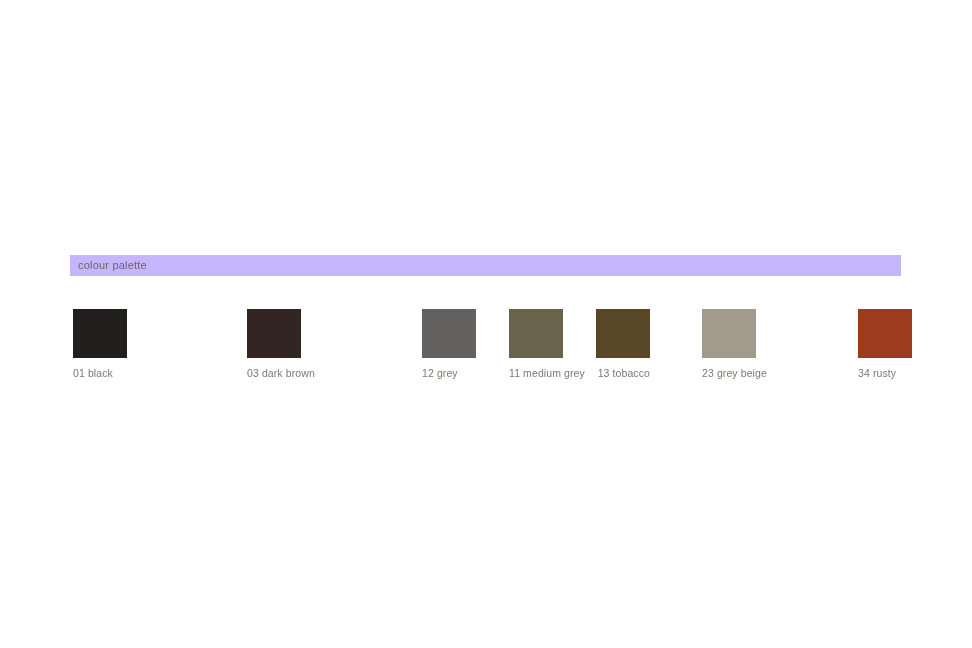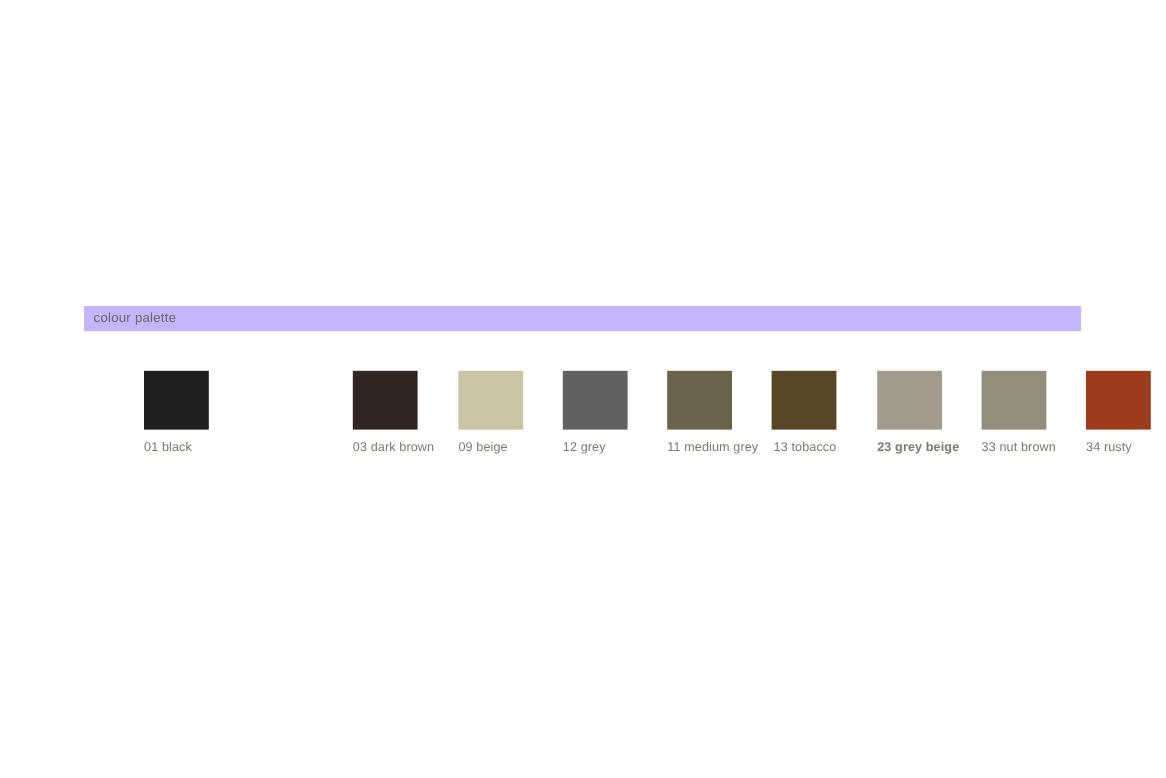--- a/index.html
+++ b/index.html
@@ -49,21 +49,20 @@
     position: absolute;
     left: 73px;
     top: 309px;
     width: 880px;
     height: 80px;
   }
   .swatch-item {
     position: absolute;
     top: 0;
     width: 54px;
-    margin-left: 47px;
   }
   .swatch-chip {
     width: 54px;
     height: 49px;
     display: block;
     box-sizing: border-box;
   }
   .swatch-label {
     margin-top: 9px;
     font-size: 10.5px;
@@ -84,43 +83,35 @@
 
   <div class="swatch-strip">
       <div class="swatch-item" style="left: 0px;">
         <span class="swatch-chip" style="background: rgb(33, 31, 29);"></span>
         <div class="swatch-label">01 black</div>
       </div>
       <div class="swatch-item" style="left: 174px; text-align: center;">
         <span class="swatch-chip" style="background: rgb(51, 38, 34);"></span>
         <div class="swatch-label">03 dark brown</div>
       </div>
-      <div class="swatch-item" style="left: 262px;">
-        <span class="swatch-chip" style="background: rgb(205, 195, 167);"></span>
-        <div class="swatch-label">09 beige</div>
-      </div>
       <div class="swatch-item" style="left: 349px;">
         <span class="swatch-chip" style="background: rgb(99, 97, 96);"></span>
         <div class="swatch-label">12 grey</div>
       </div>
       <div class="swatch-item" style="left: 436px;">
         <span class="swatch-chip" style="background: rgb(107, 98, 76);"></span>
         <div class="swatch-label">11 medium grey</div>
       </div>
       <div class="swatch-item" style="left: 523px; text-align: right;">
         <span class="swatch-chip" style="background: rgb(88, 71, 39);"></span>
         <div class="swatch-label">13 tobacco</div>
       </div>
-      <div class="swatch-item" style="left: 611px; font-weight: bold;">
+      <div class="swatch-item" style="left: 629px;">
         <span class="swatch-chip" style="background: rgb(163, 154, 142);"></span>
         <div class="swatch-label">23 grey beige</div>
-      </div>
-      <div class="swatch-item" style="left: 698px;">
-        <span class="swatch-chip" style="background: rgb(147, 142, 124);"></span>
-        <div class="swatch-label">33 nut brown</div>
       </div>
       <div class="swatch-item" style="left: 785px;">
         <span class="swatch-chip" style="background: rgb(156, 60, 29);"></span>
         <div class="swatch-label">34 rusty</div>
       </div>
     </div>
 
 </div>
 
 </body></html>

